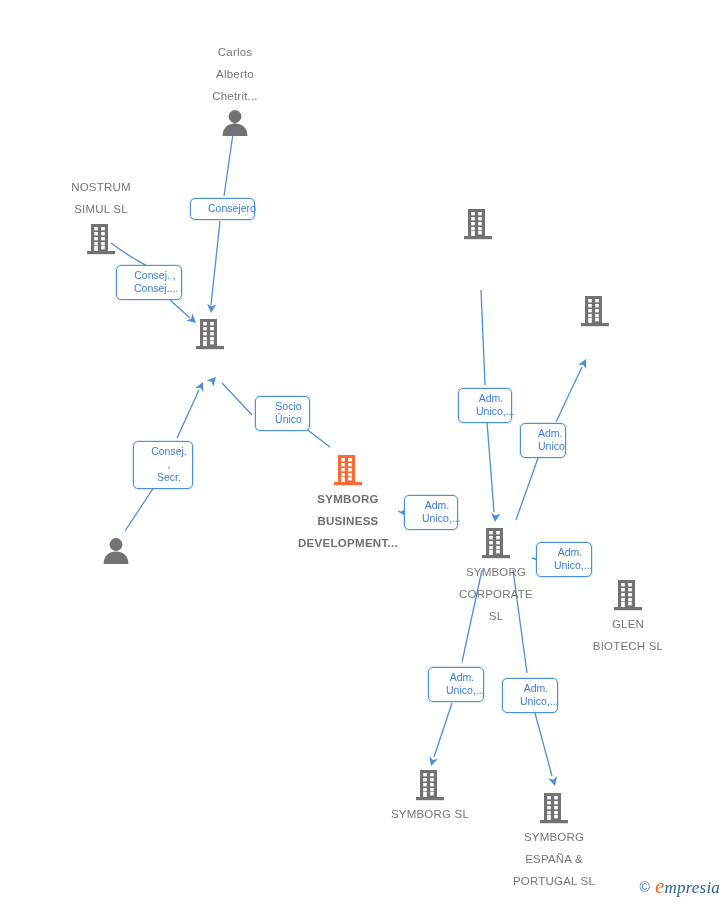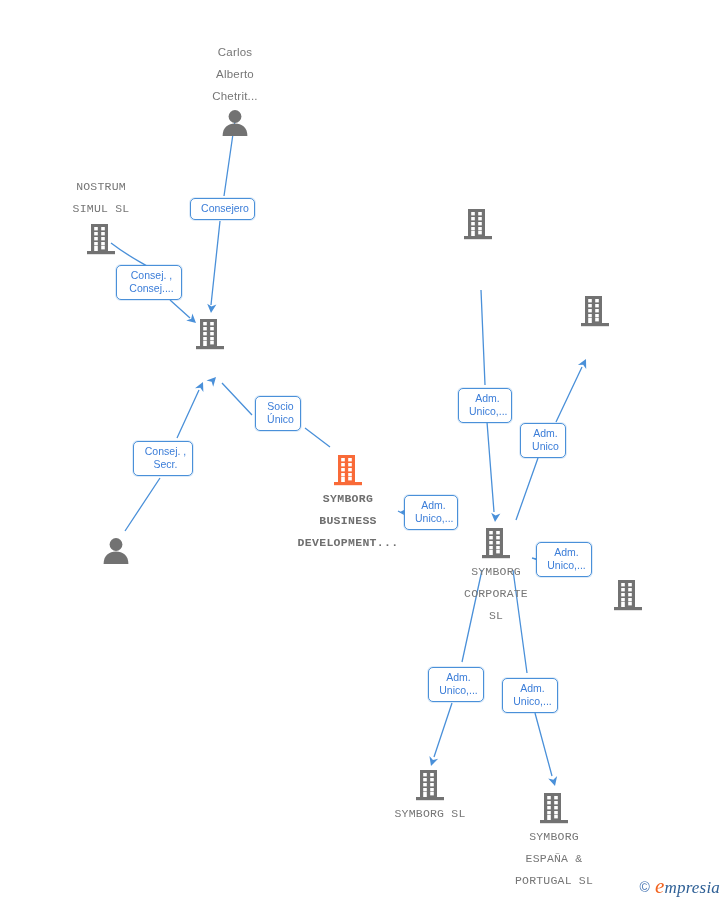--- a/index.html
+++ b/index.html
@@ -39,21 +39,20 @@
   .node .label {
     display: block;
     font-size: 11.5px;
     line-height: 22px;
     color: #767676;
     letter-spacing: 0.2px;
     white-space: pre-line;
   }
   .node.company .label {
     font-weight: normal;
-    font-family: Liberation Mono, monospace;
   }
   .node.highlight .label {
     color: #6f6f6f;
     font-weight: bold;
     letter-spacing: 0.3px;
   }
   .node.label-above .label {
     margin-bottom: 2px;
   }
   .node.label-below .label {
@@ -63,21 +62,21 @@
     position: absolute;
     z-index: 4;
     box-sizing: border-box;
     border: 1px solid #4a90d9;
     border-radius: 5px;
     background: #ffffff;
     color: #3b7dd8;
     font-size: 10.5px;
     line-height: 13px;
     text-align: center;
-    padding: 3px 5px 4px 10px;
+    padding: 3px 5px 4px 17px;
     white-space: pre-line;
     box-shadow: 0 0 0 1px rgba(74,144,217,0.18);
   }
   #watermark {
     position: absolute;
     right: 8px;
     bottom: 8px;
     display: flex;
     align-items: center;
     gap: 5px;
@@ -277,20 +276,22 @@
             <rect x="15.2" y="5" width="3.6" height="3.4" fill="#ffffff"></rect>
             <rect x="8.2" y="10" width="3.6" height="3.4" fill="#ffffff"></rect>
             <rect x="15.2" y="10" width="3.6" height="3.4" fill="#ffffff"></rect>
             <rect x="8.2" y="15" width="3.6" height="3.4" fill="#ffffff"></rect>
             <rect x="15.2" y="15" width="3.6" height="3.4" fill="#ffffff"></rect>
             <rect x="8.2" y="20" width="3.6" height="3.4" fill="#ffffff"></rect>
             <rect x="15.2" y="20" width="3.6" height="3.4" fill="#ffffff"></rect>
             <rect x="8.2" y="24" width="3.6" height="5" fill="#ffffff"></rect>
             <rect x="15.2" y="24" width="3.6" height="3.4" fill="#ffffff"></rect>
           </svg></span>
+        <span class="label">GLEN
+BIOTECH SL</span>
       </div>
       <div class="node company label-below" style="left: 430px; top: 767.5px;">
         <span class="glyph"><svg width="30" height="33" viewBox="0 0 30 33">
             <rect x="5" y="2" width="17" height="27" fill="#727272"></rect>
             <rect x="1" y="29" width="28" height="3.2" fill="#727272"></rect>
             <rect x="8.2" y="5" width="3.6" height="3.4" fill="#ffffff"></rect>
             <rect x="15.2" y="5" width="3.6" height="3.4" fill="#ffffff"></rect>
             <rect x="8.2" y="10" width="3.6" height="3.4" fill="#ffffff"></rect>
             <rect x="15.2" y="10" width="3.6" height="3.4" fill="#ffffff"></rect>
             <rect x="8.2" y="15" width="3.6" height="3.4" fill="#ffffff"></rect>
@@ -321,21 +322,21 @@
 ESPAÑA &amp;
 PORTUGAL  SL</span>
       </div>
     </div>
   <div id="labels-layer">
       <div class="edge-label" style="left: 190px; top: 198px; width: 65px; min-height: 20px;">Consejero</div>
       <div class="edge-label" style="left: 116px; top: 265px; width: 66px; min-height: 33px;">Consej. ,
 Consej....</div>
       <div class="edge-label" style="left: 133px; top: 441px; width: 60px; min-height: 33px;">Consej. ,
 Secr.</div>
-      <div class="edge-label" style="left: 255px; top: 396px; width: 46px; min-height: 33px;">Socio
+      <div class="edge-label" style="left: 255px; top: 396px; width: 55px; min-height: 33px;">Socio
 Único</div>
       <div class="edge-label" style="left: 404px; top: 495px; width: 54px; min-height: 33px;">Adm.
 Unico,...</div>
       <div class="edge-label" style="left: 458px; top: 388px; width: 54px; min-height: 33px;">Adm.
 Unico,...</div>
       <div class="edge-label" style="left: 520px; top: 423px; width: 46px; min-height: 33px;">Adm.
 Unico</div>
       <div class="edge-label" style="left: 536px; top: 542px; width: 56px; min-height: 33px;">Adm.
 Unico,...</div>
       <div class="edge-label" style="left: 428px; top: 667px; width: 56px; min-height: 33px;">Adm.

